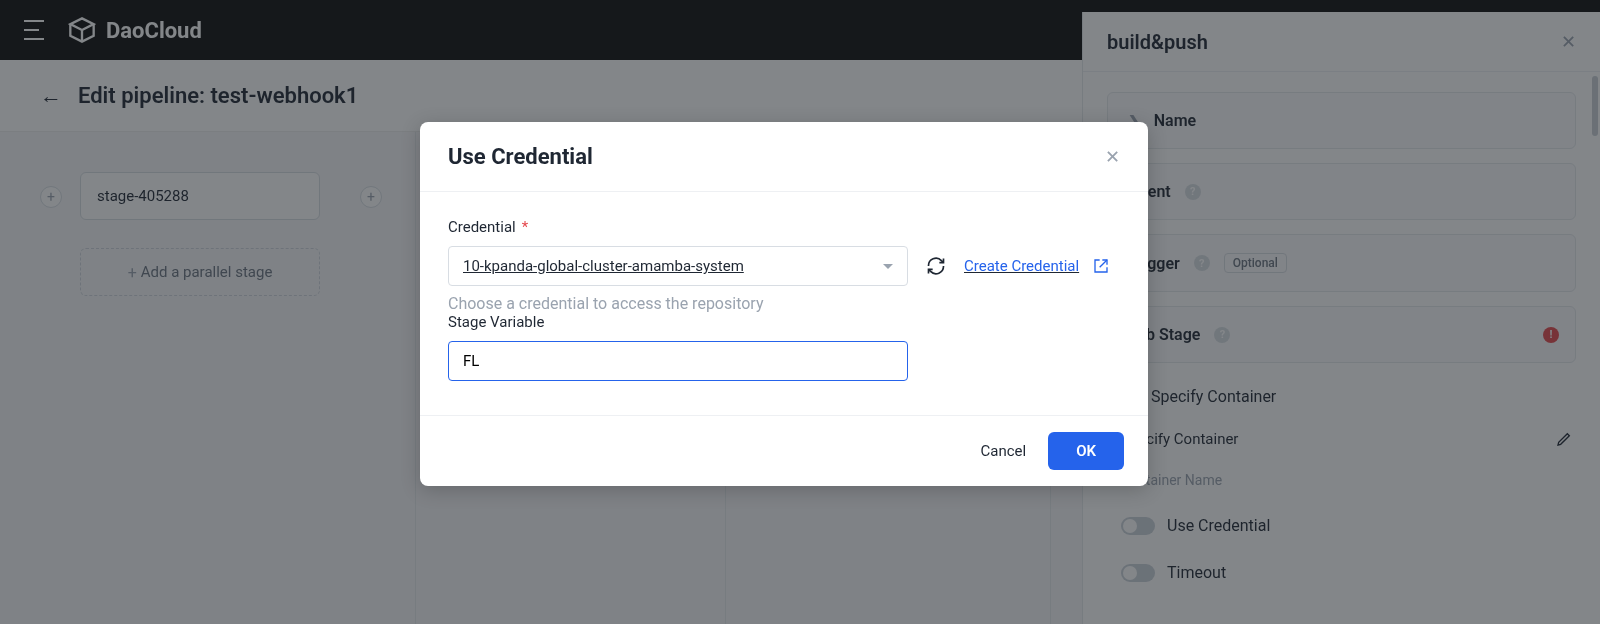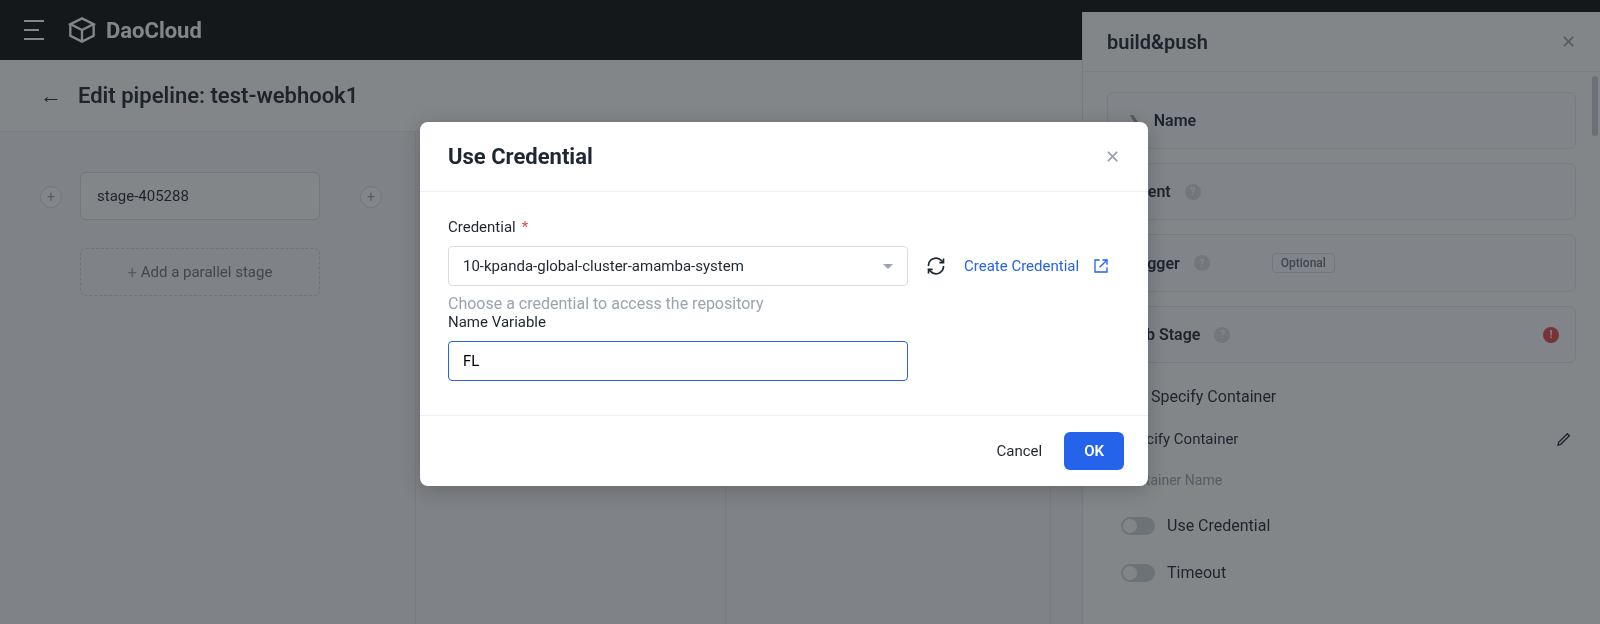--- a/index.html
+++ b/index.html
@@ -28,21 +28,21 @@
   .vert-divider3 { position:absolute; left:1050px; top:0; bottom:0; width:1px; background:#e5e8ec;}
   
   .right-panel { position:absolute; right:0; top:12px; width:518px; height:624px; background:#fff; border-left:1px solid #e5e8ec; display:flex; flex-direction:column;}
   .rp-header { height:60px; display:flex; align-items:center; justify-content:space-between; padding:0 24px; border-bottom:1px solid #eef0f3;}
   .rp-title { font-size:20px; font-weight:600; color:#1f2733;}
   .rp-close { color:#9aa3af; font-size:18px; cursor:pointer;}
   .rp-body { padding:20px 24px 0 24px; display:flex; flex-direction:column; gap:14px; overflow:hidden;}
   .acc { border:1px solid #e5e8ec; border-radius:6px; background:#fafbfc; padding:18px 20px; display:flex; align-items:center; gap:14px; font-size:16px; font-weight:600; color:#1f2733; cursor:pointer; position:relative;}
   .chev { color:#9aa3af; font-size:14px;}
   .help-dot { width:16px; height:16px; border-radius:50%; background:#d8dde3; color:#fff; font-size:11px; display:inline-flex; align-items:center; justify-content:center; font-weight:700;}
-  .optional-tag { border:1px solid #d8dde3; color:#6b7480; font-size:12px; border-radius:4px; padding:2px 8px; font-weight:500;margin-left:48px;}
+  .optional-tag { border:1px solid #d8dde3; color:#6b7480; font-size:12px; border-radius:4px; padding:2px 8px; font-weight:500;}
   .warn-dot { position:absolute; right:16px; width:16px; height:16px; border-radius:50%; background:#e5484d; color:#fff; font-size:11px; display:flex; align-items:center; justify-content:center; font-weight:700;}
   .sub-row { display:flex; align-items:center; gap:12px; padding:10px 4px 0 14px; font-size:16px;}
   .radio-on { width:18px; height:18px; border:4px solid #2563eb; border-radius:50%; flex:none;}
   .sub-block { padding:10px 4px 0 14px;}
   .sub-block .subtitle { font-size:15px; color:#1f2733; margin-bottom:4px; display:flex; align-items:center; justify-content:space-between;}
   .sub-block .val { font-size:15px; color:#4b5563;}
   .sub-block .caption { font-size:14px; color:#9aa3af; margin-top:2px;}
   .edit-icon { cursor:pointer; }
   .toggle-row { display:flex; align-items:center; gap:12px; padding:14px 4px 0 14px; font-size:16px;}
   .toggle { width:34px; height:18px; background:#cbd2da; border-radius:9px; position:relative; cursor:pointer;}
@@ -52,30 +52,30 @@
   .overlay { position:absolute; inset:0; background:rgba(30,34,40,0.55);}
   
   .modal { position:absolute; left:420px; top:122px; width:728px; background:#fff; border-radius:8px; box-shadow:0 4px 20px rgba(0,0,0,.2); display:flex; flex-direction:column;}
   .m-head { display:flex; align-items:center; justify-content:space-between; padding:22px 28px; border-bottom:1px solid #eef0f3;}
   .m-title { font-size:22px; font-weight:700; color:#1f2733;}
   .m-close { color:#9aa3af; cursor:pointer; font-size:18px;}
   .m-body { padding:26px 28px 34px 28px;}
   .fg { }
   .flabel { font-size:15px; color:#1f2733; display:flex; gap:6px; align-items:center; margin-bottom:10px;}
   .req { color:#e5484d;}
-  .frow { display:flex; align-items:center; gap:18px;}
+  .frow { display:flex; align-items:center; gap:18px;text-decoration:underline;}
   .select { width:460px; height:40px; border:1px solid #d8dde3; border-radius:4px; padding:0 34px 0 14px; display:flex; align-items:center; font-size:15px; color:#1f2733; position:relative; cursor:pointer; background:#fff;}
   .select::after { content:""; position:absolute; right:14px; top:17px; border:5px solid transparent; border-top-color:#9aa3af;}
   .refresh-icon { width:20px; height:20px; cursor:pointer; }
   .create-link { color:#2563eb; font-size:15px; display:flex; align-items:center; gap:14px; cursor:pointer;}
   .hint { font-size:16px; color:#9aa3af; margin-top:8px;}
   .tinput { width:460px; height:40px; border:1px solid #2563eb; border-radius:4px; padding:0 14px; font-size:15px; outline:none;}
   .m-foot { border-top:1px solid #eef0f3; padding:16px 24px; display:flex; justify-content:flex-end; gap:22px; align-items:center;}
   .btn-cancel { background:none; border:none; font-size:15px; color:#1f2733; cursor:pointer;}
-  .btn-ok { background:#2563eb; color:#fff; border:none; border-radius:6px; padding:10px 20px; font-size:15px; font-weight:600; cursor:pointer;}
+  .btn-ok { background:#2563eb; color:#fff; border:none; border-radius:6px; padding:10px 28px; font-size:15px; font-weight:600; cursor:pointer;}
 </style>
 </head>
 <body>
 
 <div class="topbar">
   <div class="menu-icon">
       <span></span>
       <span></span>
       <span></span>
     </div>
@@ -197,21 +197,21 @@
               <path d="M14 3h7v7"></path>
               <path d="M10 14 L21 3"></path>
               <path d="M21 14v7H3V3h7"></path>
             </svg>
         </span>
       </div>
       <div class="hint">Choose a credential to access the repository</div>
     </div>
     <div class="fg" style="margin-bottom:0">
       <div class="flabel">
-        <span>Name Variable</span>
+        <span>Stage Variable</span>
       </div>
       <input class="tinput" value="FL" style="">
     </div>
   </div>
   <div class="m-foot">
     <button class="btn-cancel">Cancel</button>
     <button class="btn-ok">OK</button>
   </div>
 </div>
 

